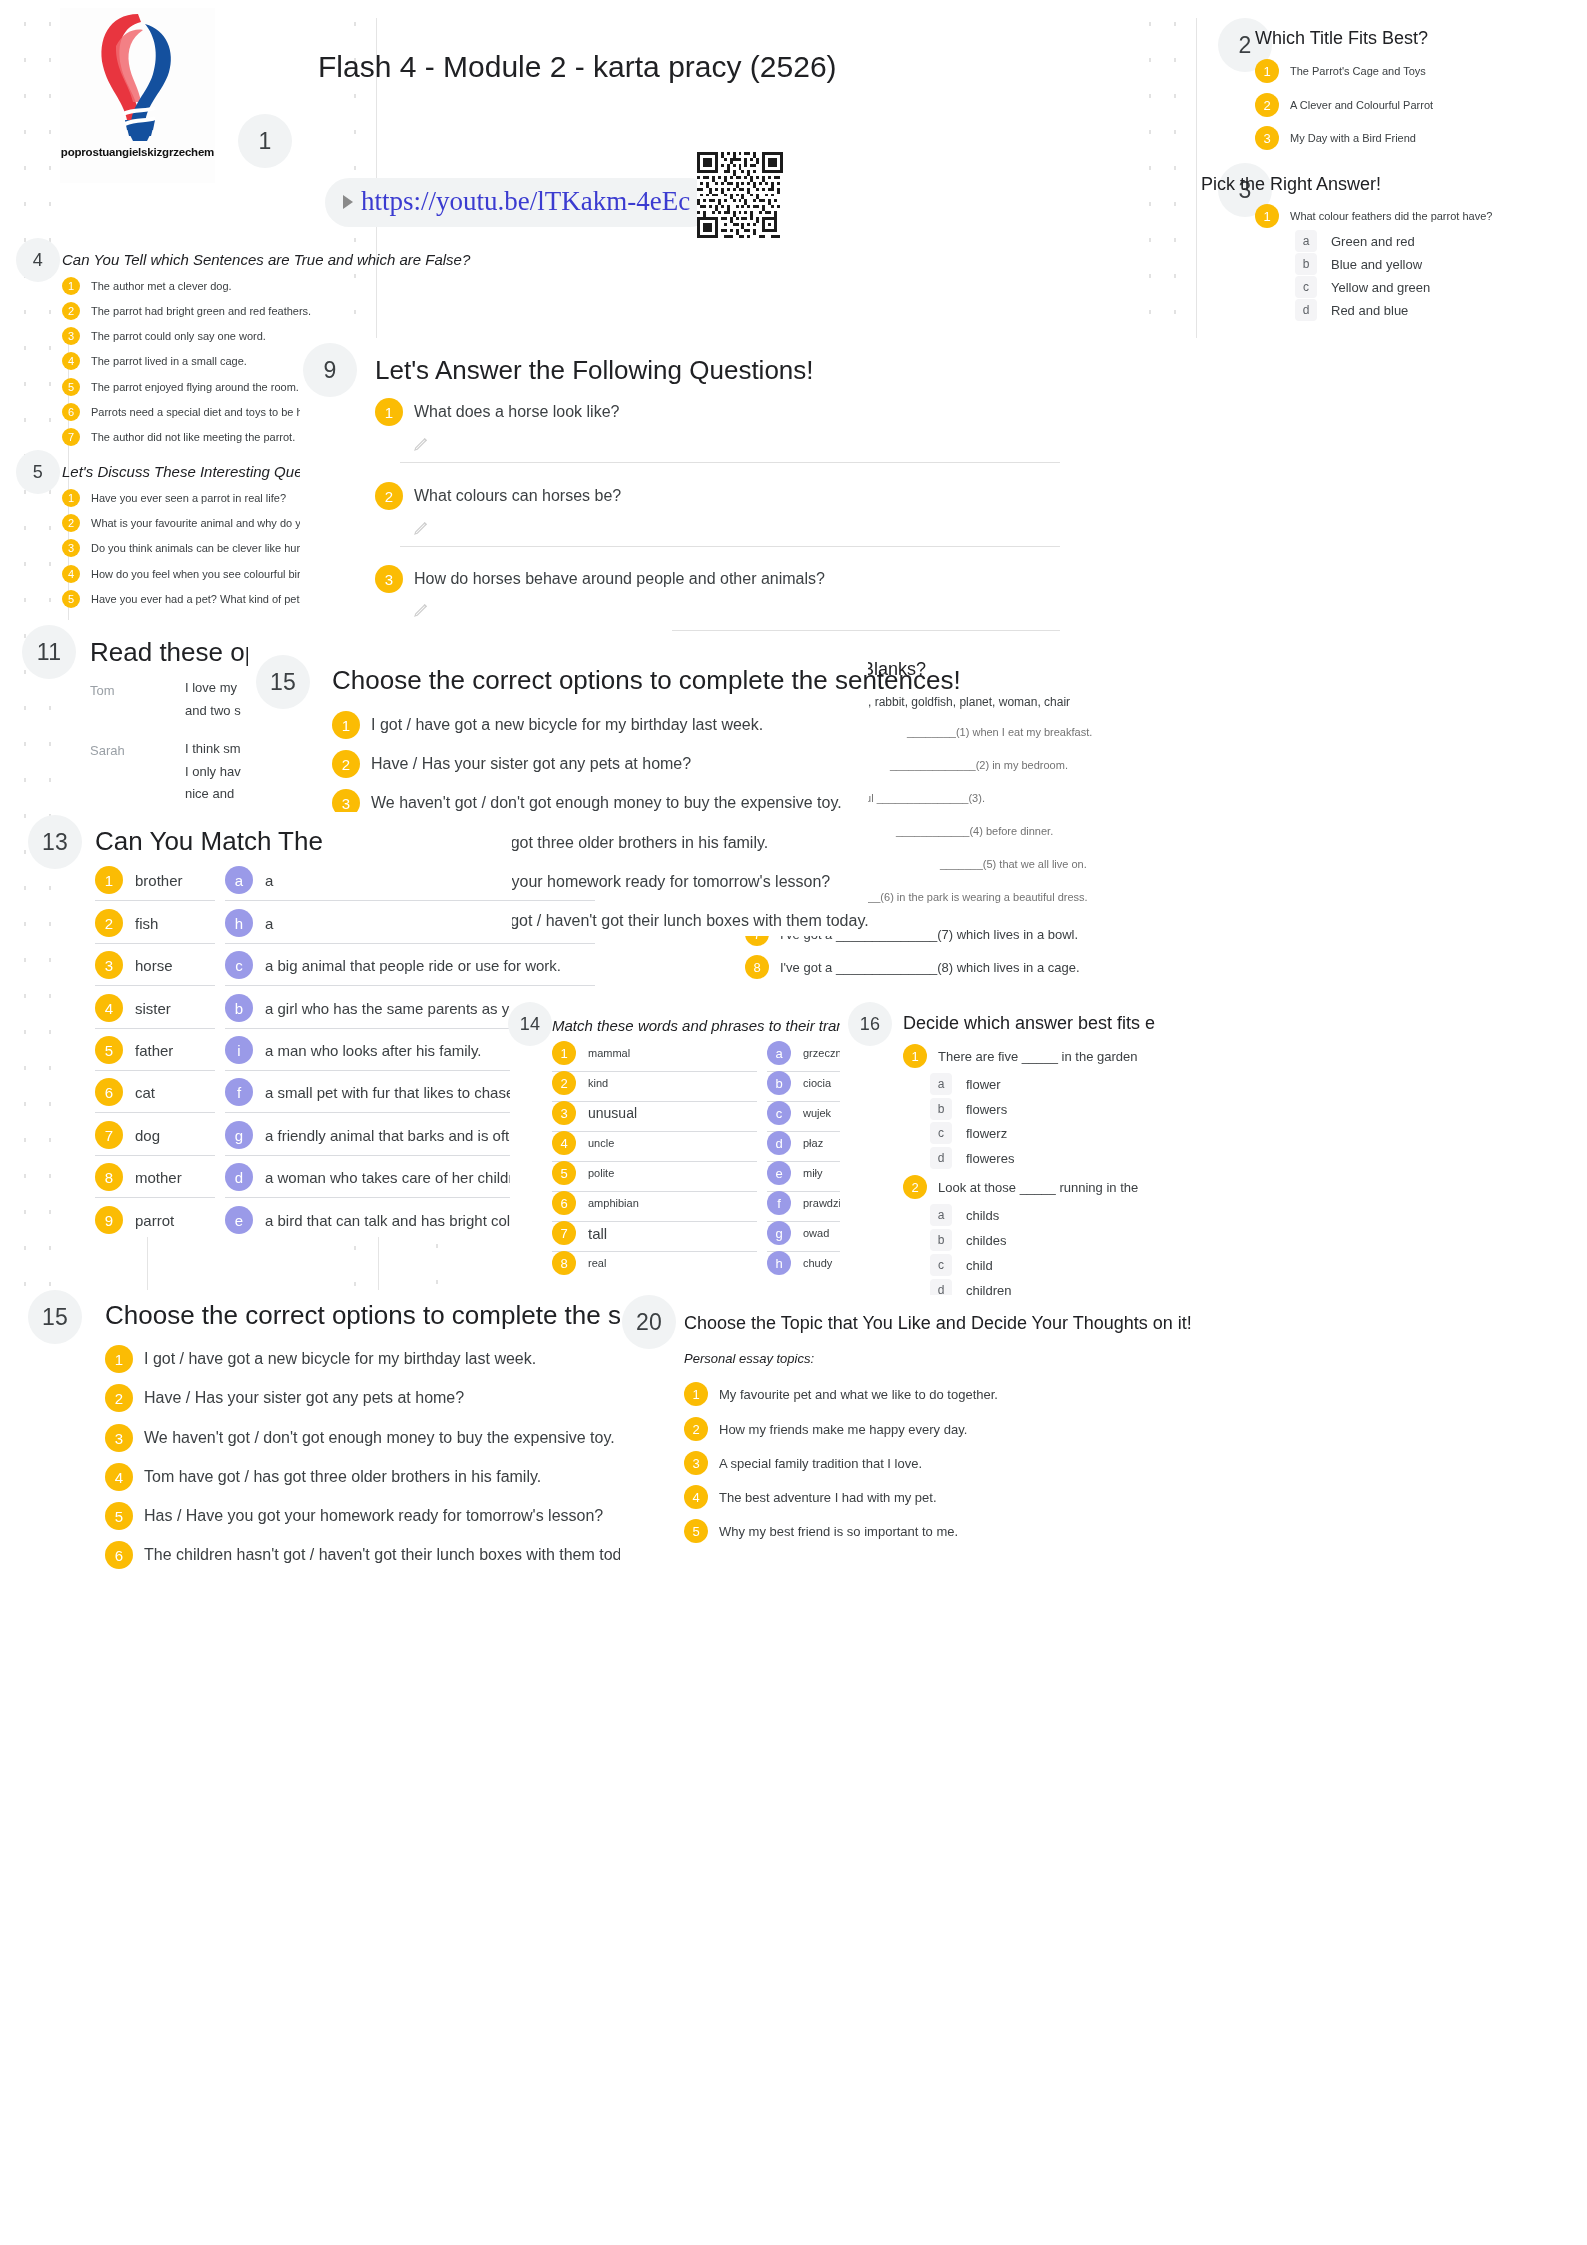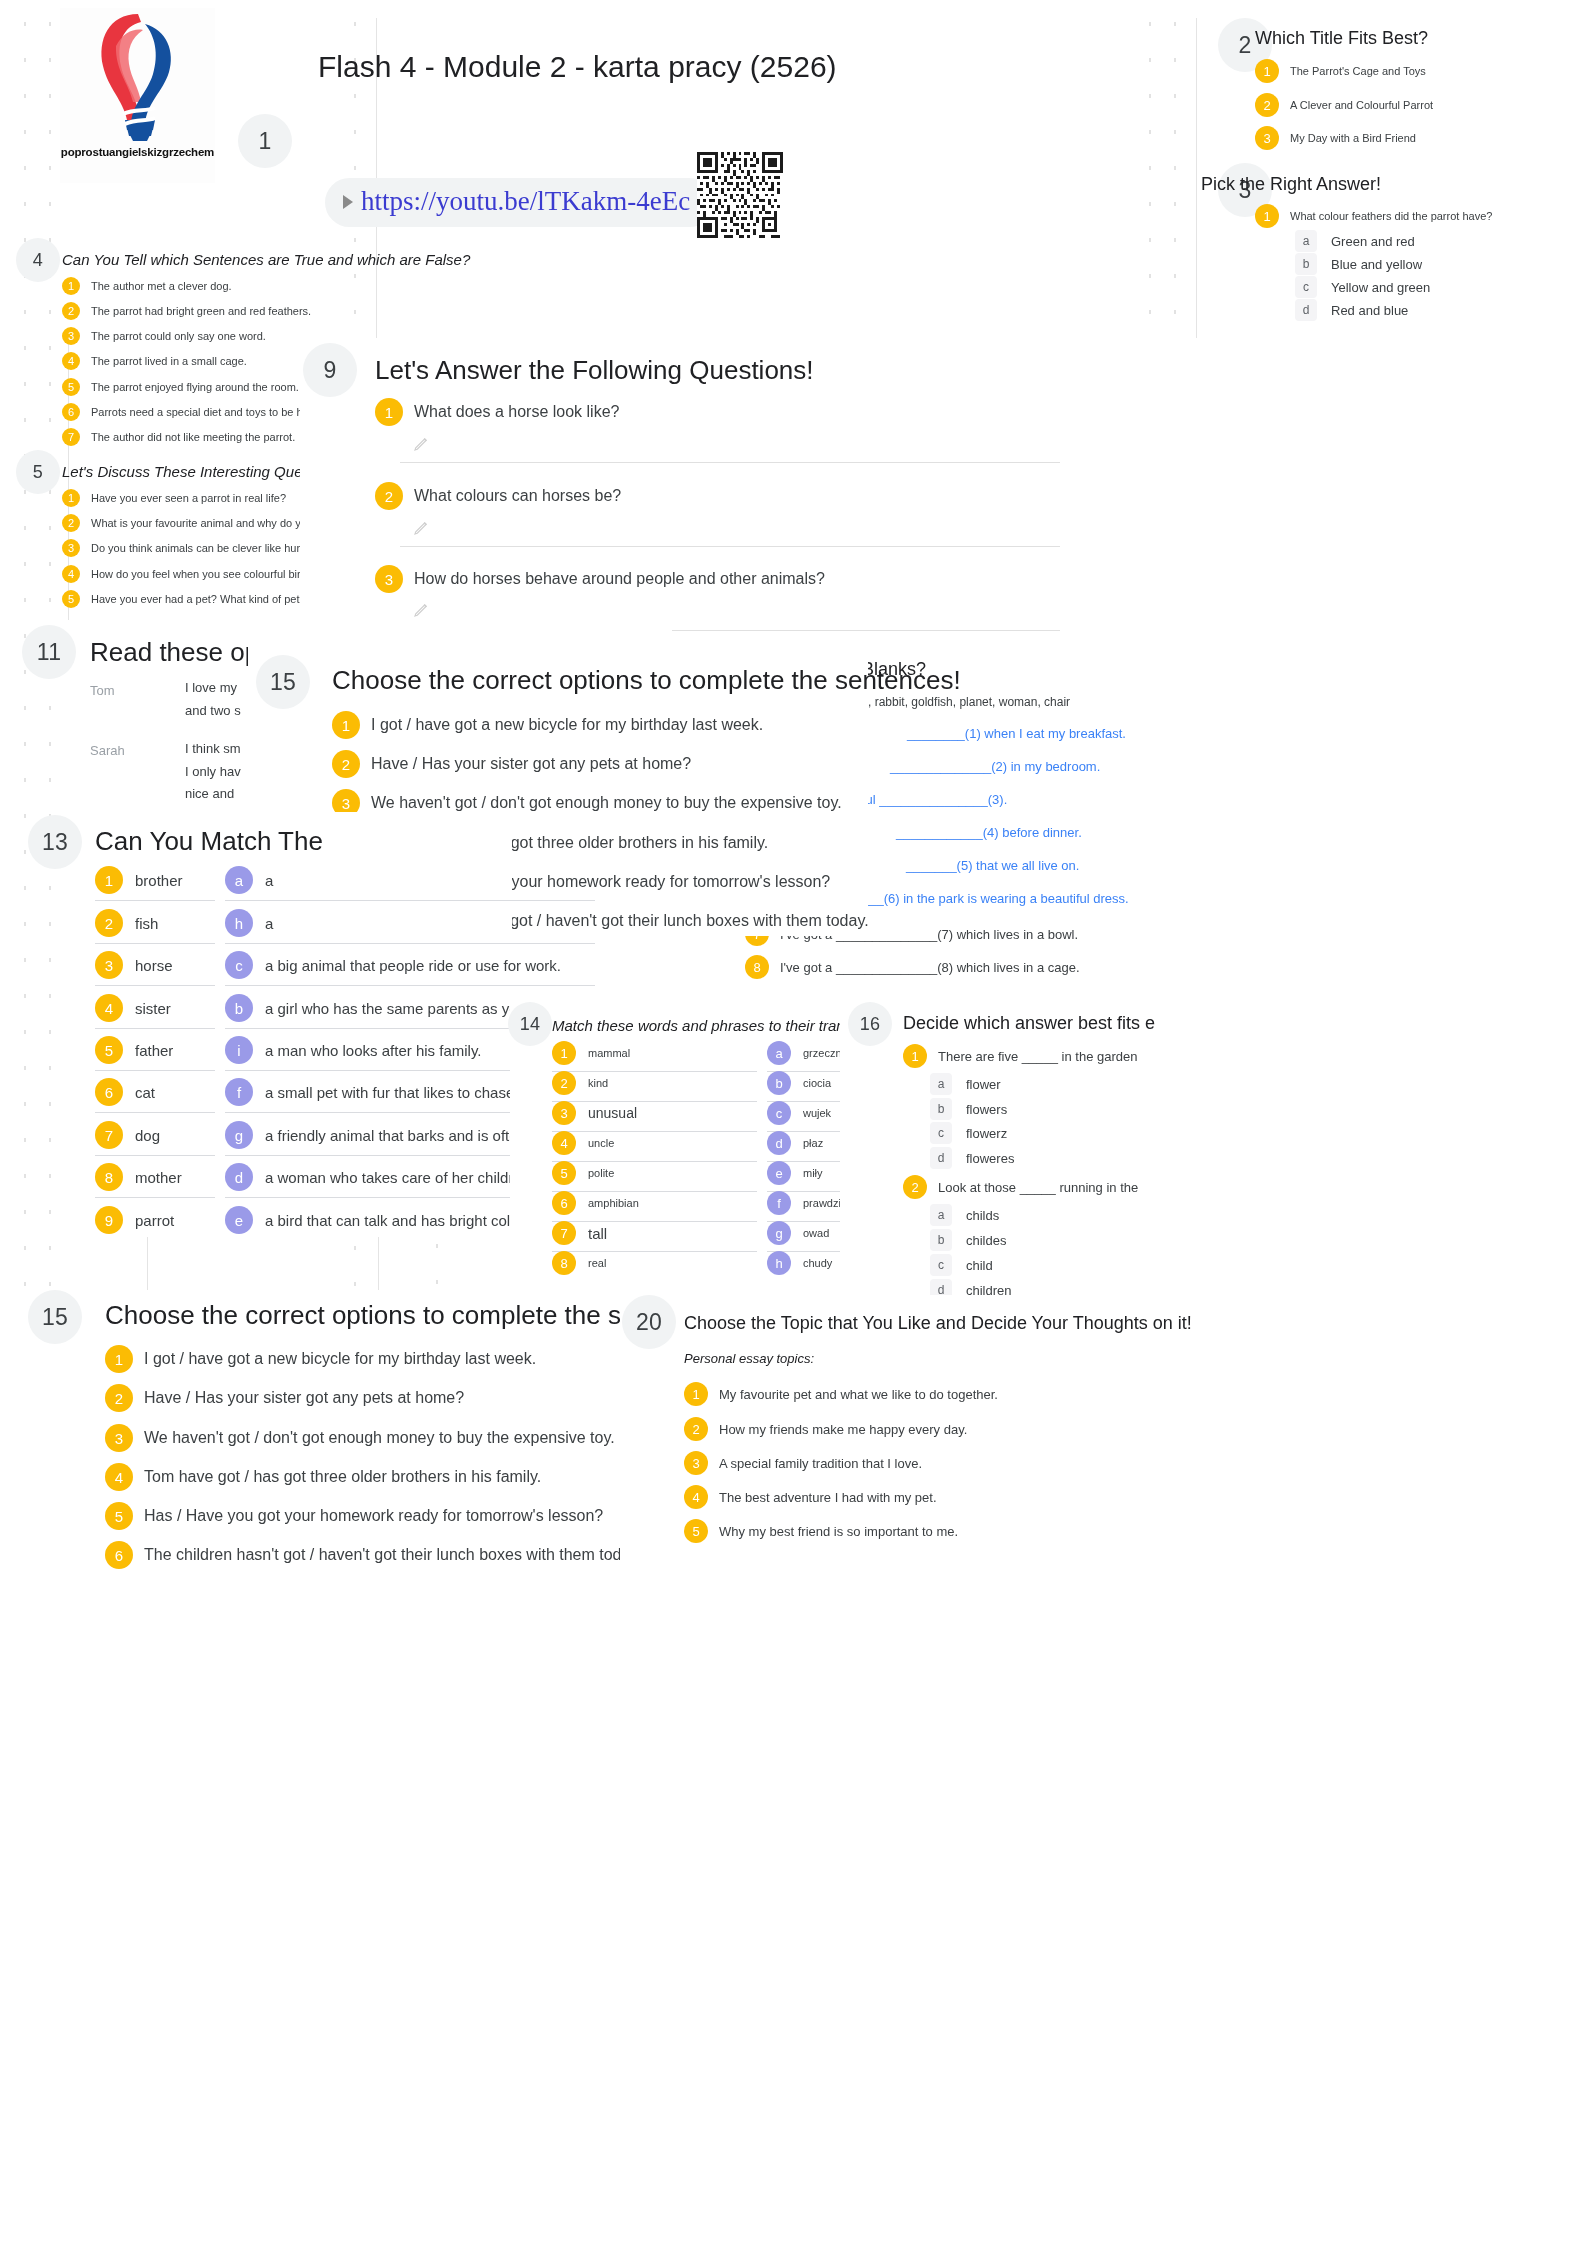--- a/index.html
+++ b/index.html
@@ -77,21 +77,21 @@
 
   
   .qr { position:absolute; width:86px; height:86px; }
 
   
   .mrow { position:absolute; display:flex; align-items:flex-end; }
   .mcell { display:flex; align-items:center; gap:12px; border-bottom:1px solid #dadce0; padding-bottom:6px; }
   .mcell .txt { font-size:15px; color:#3c4043; white-space:nowrap; }
   .mcell.nb { border-bottom:none; }
 
-  .blankrow { position:absolute; font-size:13px; color:#3b82f6; white-space:nowrap; }
+  .blankrow { position:absolute; font-size:11px; color:#737373; white-space:nowrap; }
   .wordbank { position:absolute; font-size:12px; color:#3c4043; white-space:nowrap; }
   .opinion { position:absolute; font-size:13px; color:#3c4043; }
   .oname { position:absolute; font-size:13px; color:#9aa0a6; }
 </style>
 </head>
 <body>
 
 <div class="dots" style="left:18px;top:0;height:2245px"></div>
 <div class="dots" style="left:43px;top:0;height:2245px"></div>
 <div class="dots" style="left:348px;top:0;height:1320px"></div>
@@ -321,21 +321,21 @@
 <div class="opinion" style="left:185px;top:764px">I only hav</div>
 <div class="opinion" style="left:185px;top:786px">nice and</div>
 
 <div class="panel" style="left:856px;top:648px;width:731px;height:340px;"></div>
 <div class="hdr sm" style="left:862px;top:659px">Blanks?</div>
 <div class="wordbank" style="left:862px;top:695px">s, rabbit, goldfish, planet, woman, chair</div>
 <div class="blankrow" style="left:907px;top:726px"><span>________(1) when I eat my breakfast.</span></div>
 <div class="blankrow" style="left:890px;top:759px"><span>______________(2) in my bedroom.</span></div>
 <div class="blankrow" style="left:862px;top:792px"><span>ful _______________(3).</span></div>
 <div class="blankrow" style="left:896px;top:825px"><span>____________(4) before dinner.</span></div>
-<div class="blankrow" style="left:906px;top:858px"><span>_______(5) that we all live on.</span></div>
+<div class="blankrow" style="left:940px;top:858px"><span>_______(5) that we all live on.</span></div>
 <div class="blankrow" style="left:862px;top:891px"><span>___(6) in the park is wearing a beautiful dress.</span></div>
 <div class="row mid" style="left:745px;top:922px">
   <span class="chip md">7</span>
   <span class="txt">I've got a ______________(7) which lives in a bowl.</span>
 </div>
 <div class="row mid" style="left:745px;top:955px">
   <span class="chip md">8</span>
   <span class="txt">I've got a ______________(8) which lives in a cage.</span>
 </div>
 

